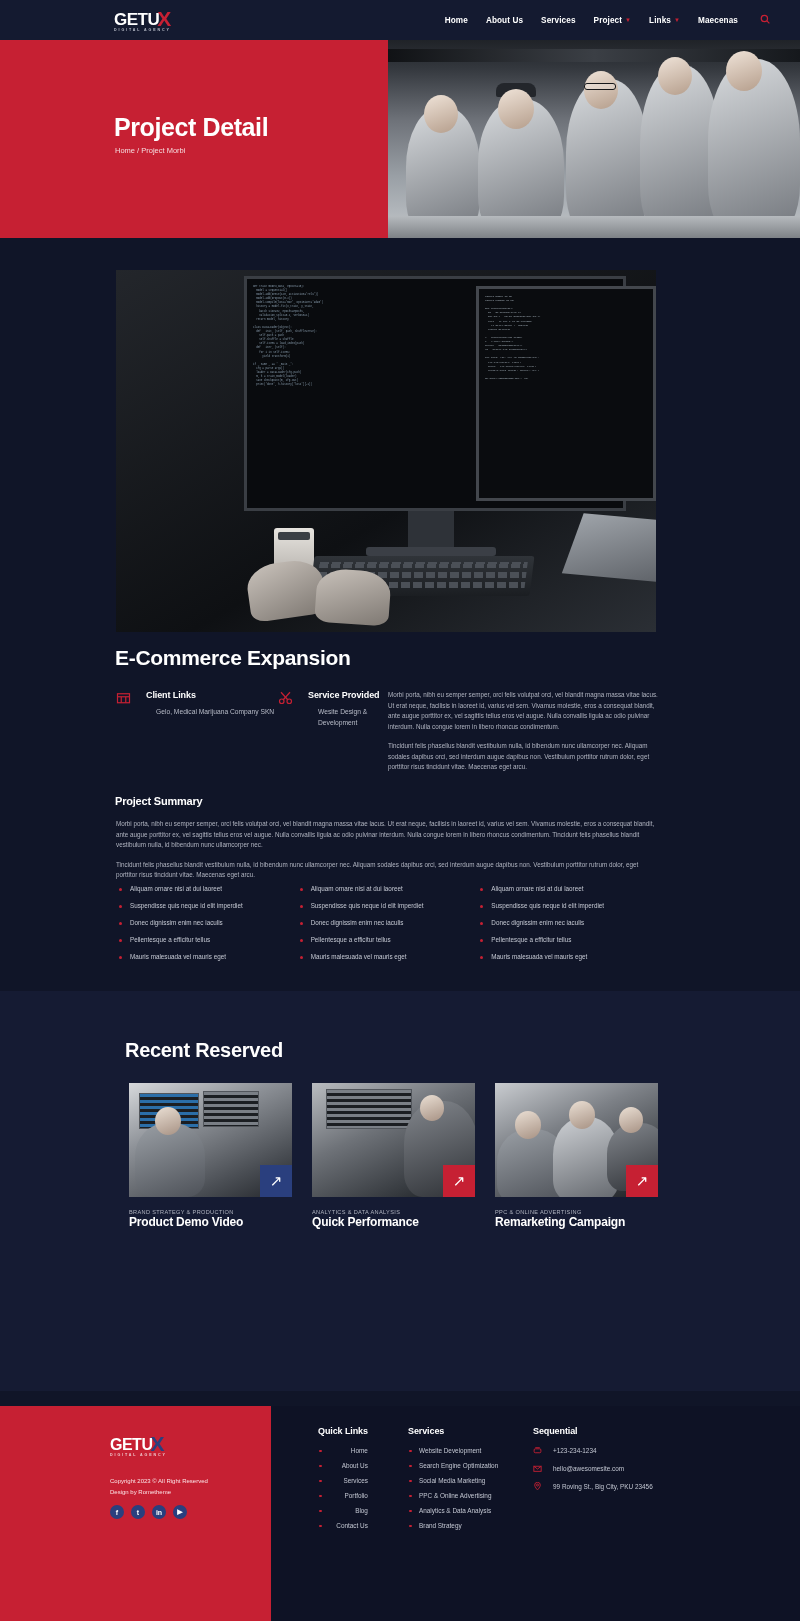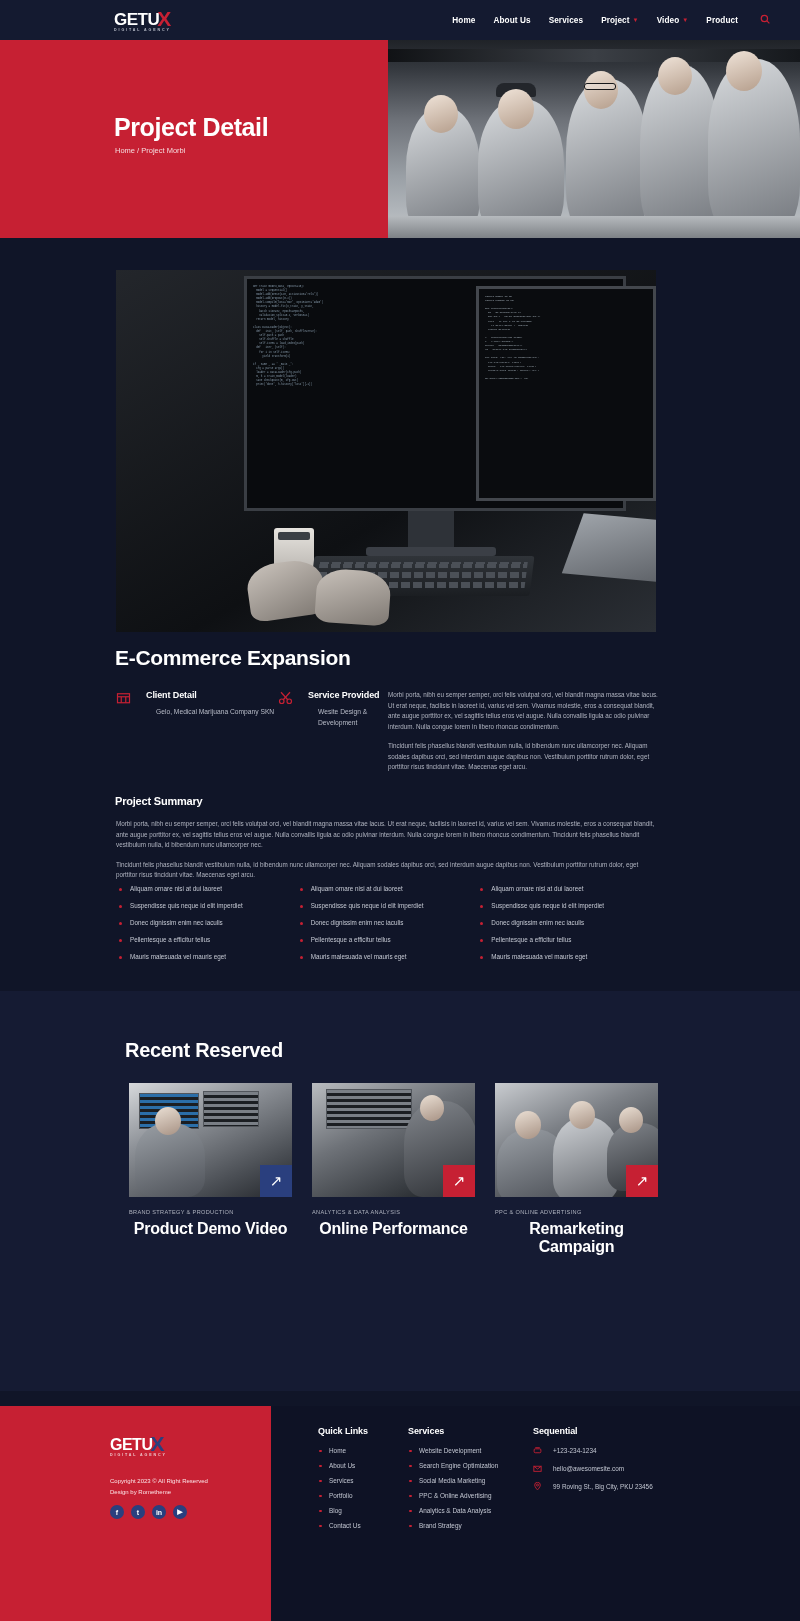--- a/index.html
+++ b/index.html
@@ -229,37 +229,37 @@
   .card-arrow {
     position:absolute; right:0; bottom:0; width:32px; height:32px;
     background:#c62033; color:#fff; font-size:15px;
     display:flex; align-items:center; justify-content:center;
   }
   .card-arrow.alt { background:#2a3f7e; }
   .card-cat {
     font-size:5.6px; letter-spacing:0.35px; color:#aeb2be;
     margin-top:12px; text-transform:uppercase;
   }
-  .card-name { font-size:16px; font-weight:bold; margin-top:5px; letter-spacing:-0.2px;text-align:center; }
+  .card-name { font-size:12px; font-weight:bold; letter-spacing:-0.2px; }
 
   
   .footer { position:absolute; top:1406px; left:0; width:800px; height:215px; background:#0e1225; }
   .f-red { position:absolute; left:0; top:0; width:271px; height:215px; background:#c62033; }
   .f-logo { position:absolute; left:110px; top:26px; line-height:1; }
   .f-logo .logo-main { font-size:16px; }
   .f-logo .logo-x { color:#2a3f7e; }
   .f-logo .logo-sub { color:#f0c9ce; }
   .f-copy { position:absolute; left:110px; top:70px; font-size:6px; color:#fbe3e6; line-height:10.5px; }
   .f-social { position:absolute; left:110px; top:99px; display:flex; gap:7px; }
   .f-social span {
     width:14px; height:14px; border-radius:50%; background:#2a3f7e; color:#fff;
     display:flex; align-items:center; justify-content:center; font-size:7px; font-weight:bold;
   }
   .f-col { position:absolute; top:20px; }
-  .fc1 { left:318px; } .fc2 { left:408px; } .fc3 { left:533px; }
+  .fc1 { left:318px;text-align:right; } .fc2 { left:408px; } .fc3 { left:533px; }
   .f-h { font-size:9px; font-weight:bold; margin-bottom:11px; letter-spacing:-0.1px; }
   .f-col li {
     list-style:none; position:relative; padding-left:11px;
     font-size:6.4px; color:#c3c7d2; margin-bottom:8px;
   }
   .f-col li:before {
     content:""; position:absolute; left:1px; top:2.5px;
     width:2.6px; height:2.6px; background:#c62033; border-radius:50%;
   }
   .f-info li { list-style:none; position:relative; padding-left:20px; font-size:6.4px;
@@ -285,25 +285,25 @@
         <span>About Us</span>
       </div>
     <div class="nav-item">
         <span>Services</span>
       </div>
     <div class="nav-item">
         <span>Project</span>
         <span class="caret">▼</span>
       </div>
     <div class="nav-item">
-        <span>Video</span>
+        <span>Links</span>
         <span class="caret">▼</span>
       </div>
     <div class="nav-item">
-        <span>Product</span>
+        <span>Maecenas</span>
       </div>
     <div class="search-ic">
       <svg width="10" height="10" viewBox="0 0 16 16" fill="none" stroke="#c62033" stroke-width="2">
           <circle cx="7" cy="7" r="5"></circle>
           <line x1="11" y1="11" x2="15" y2="15"></line>
         </svg>
     </div>
   </div>
 </div>
 
@@ -402,21 +402,21 @@
   <div class="info">
     <div class="info-item">
       <span class="ii-ic">
         <svg width="15" height="15" viewBox="0 0 20 20" fill="none" stroke="#c62033" stroke-width="1.6">
             <rect x="2" y="5" width="16" height="12"></rect>
             <line x1="2" y1="9" x2="18" y2="9"></line>
             <line x1="7" y1="9" x2="7" y2="17"></line>
             <line x1="13" y1="9" x2="13" y2="17"></line>
           </svg>
       </span>
-      <div class="ii-h">Client Detail</div>
+      <div class="ii-h">Client Links</div>
       <div class="ii-b">Gelo, Medical Marijuana Company SKN</div>
     </div>
     <div class="info-item right">
       <span class="ii-ic">
         <svg width="15" height="15" viewBox="0 0 20 20" fill="none" stroke="#c62033" stroke-width="1.6">
             <circle cx="5" cy="15" r="3"></circle>
             <circle cx="15" cy="15" r="3"></circle>
             <line x1="7" y1="13" x2="16" y2="3"></line>
             <line x1="13" y1="13" x2="4" y2="3"></line>
           </svg>
@@ -481,21 +481,21 @@
 
     <div class="card">
       <div class="card-img">
         <div class="ci-bg ci2"></div>
         <div class="ci-mon m-b" style="left:14px;top:6px;width:86px;height:40px"></div>
         <div class="ci-sh s-c" style="left:92px;top:18px;width:74px;height:96px"></div>
         <div class="ci-head h-c" style="left:108px;top:12px"></div>
         <div class="card-arrow">↗</div>
       </div>
       <div class="card-cat">ANALYTICS &amp; DATA ANALYSIS</div>
-      <div class="card-name">Online Performance</div>
+      <div class="card-name">Quick Performance</div>
     </div>
 
     <div class="card">
       <div class="card-img">
         <div class="ci-bg ci3"></div>
         <div class="ci-sh s-a" style="left:2px;top:46px"></div>
         <div class="ci-sh s-b" style="left:58px;top:34px"></div>
         <div class="ci-sh s-c" style="left:112px;top:40px"></div>
         <div class="ci-head h-a" style="left:20px;top:28px"></div>
         <div class="ci-head h-b" style="left:74px;top:18px"></div>

